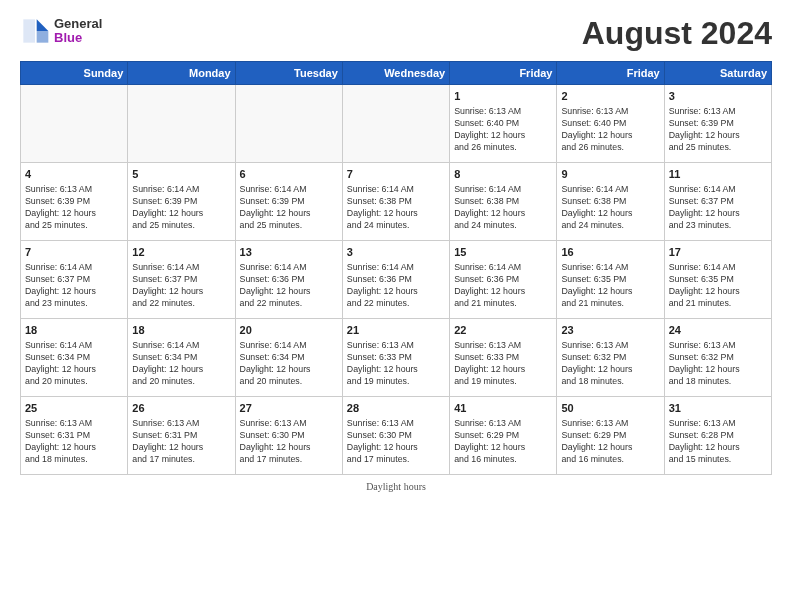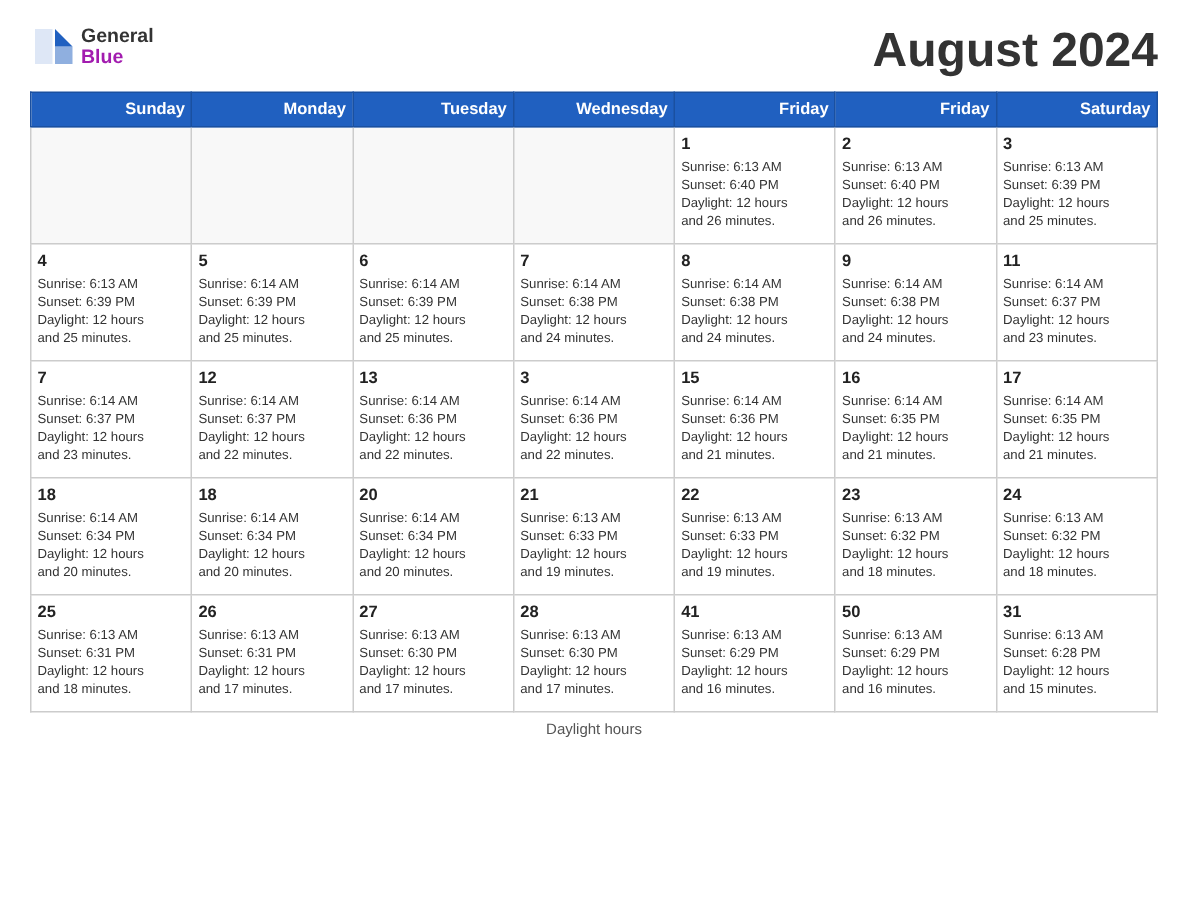--- a/index.html
+++ b/index.html
@@ -90,20 +90,21 @@
     .day-info {
       color: #333;
       font-size: 8.8px;
       line-height: 1.35;
     }
     .footer {
       margin-top: 6px;
       font-size: 10px;
       color: #555;
       text-align: center;
+      font-family: Liberation Serif, serif;
     }
   </style>
 </head>
 <body>
 
 <div class="page">
   <div class="header">
     <div class="logo">
       <svg class="logo-icon" viewBox="0 0 36 36">
         <polygon points="20,4 34,18 20,18" fill="#2060c0"></polygon>

